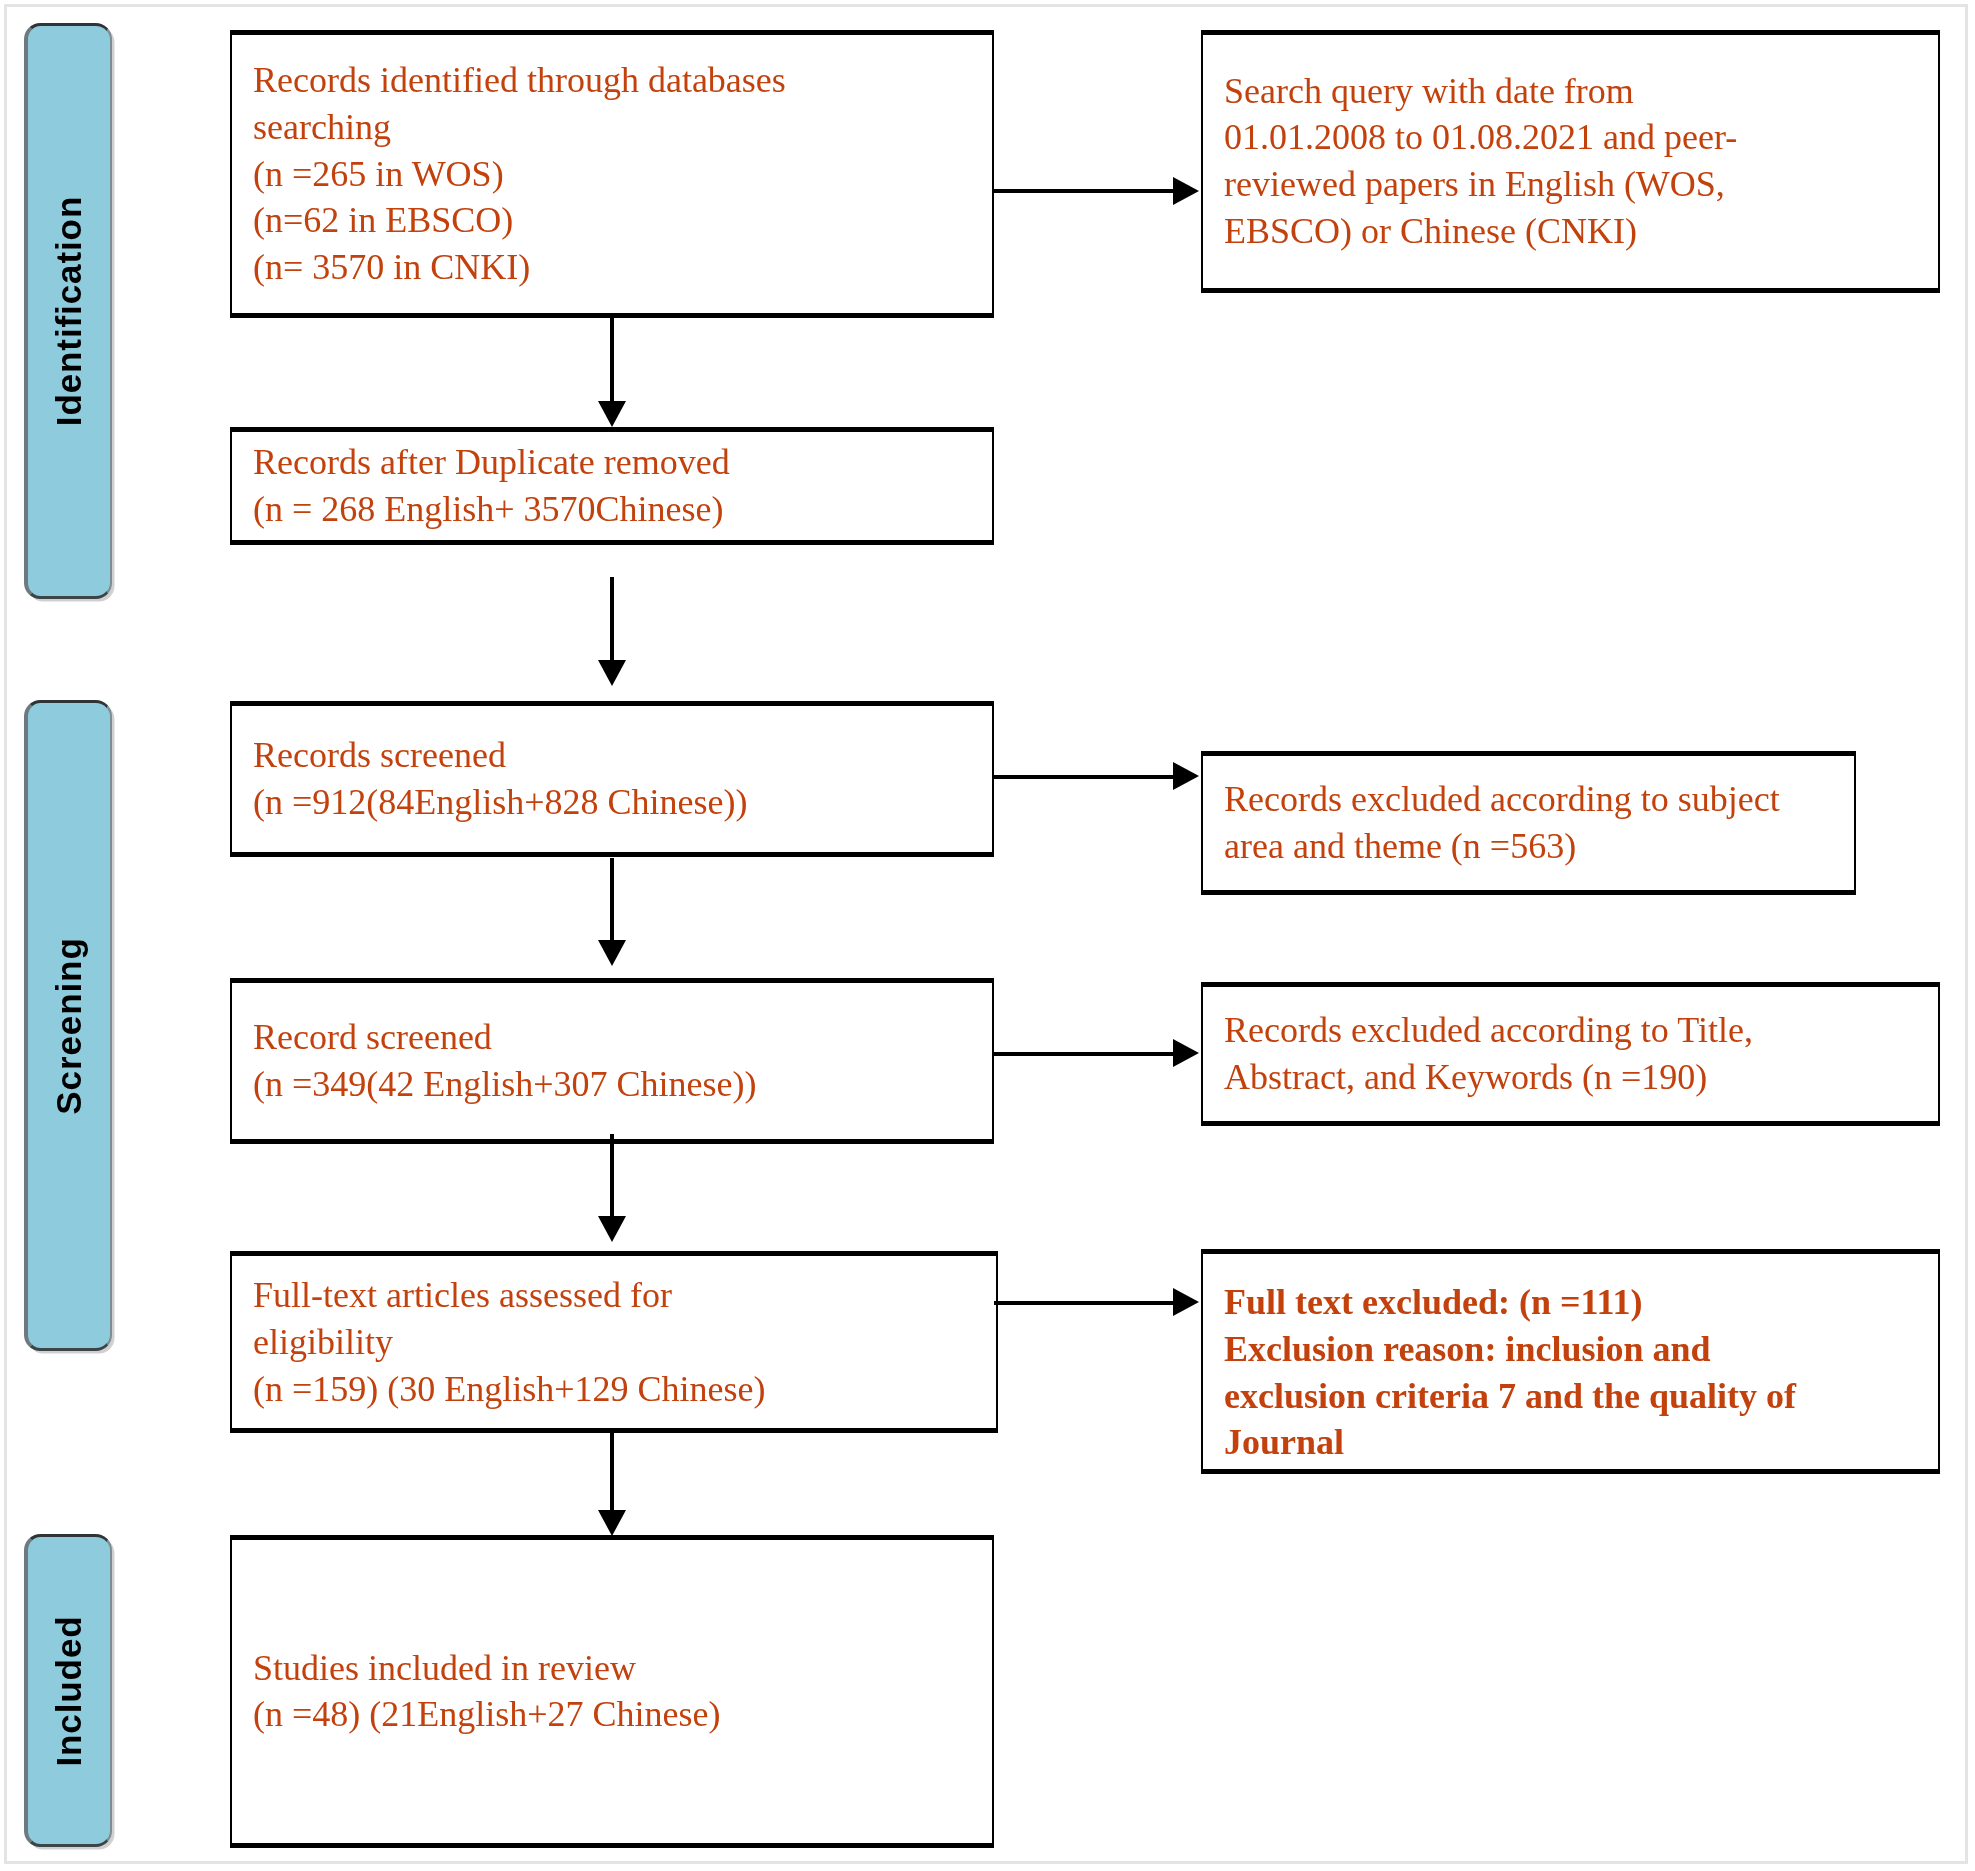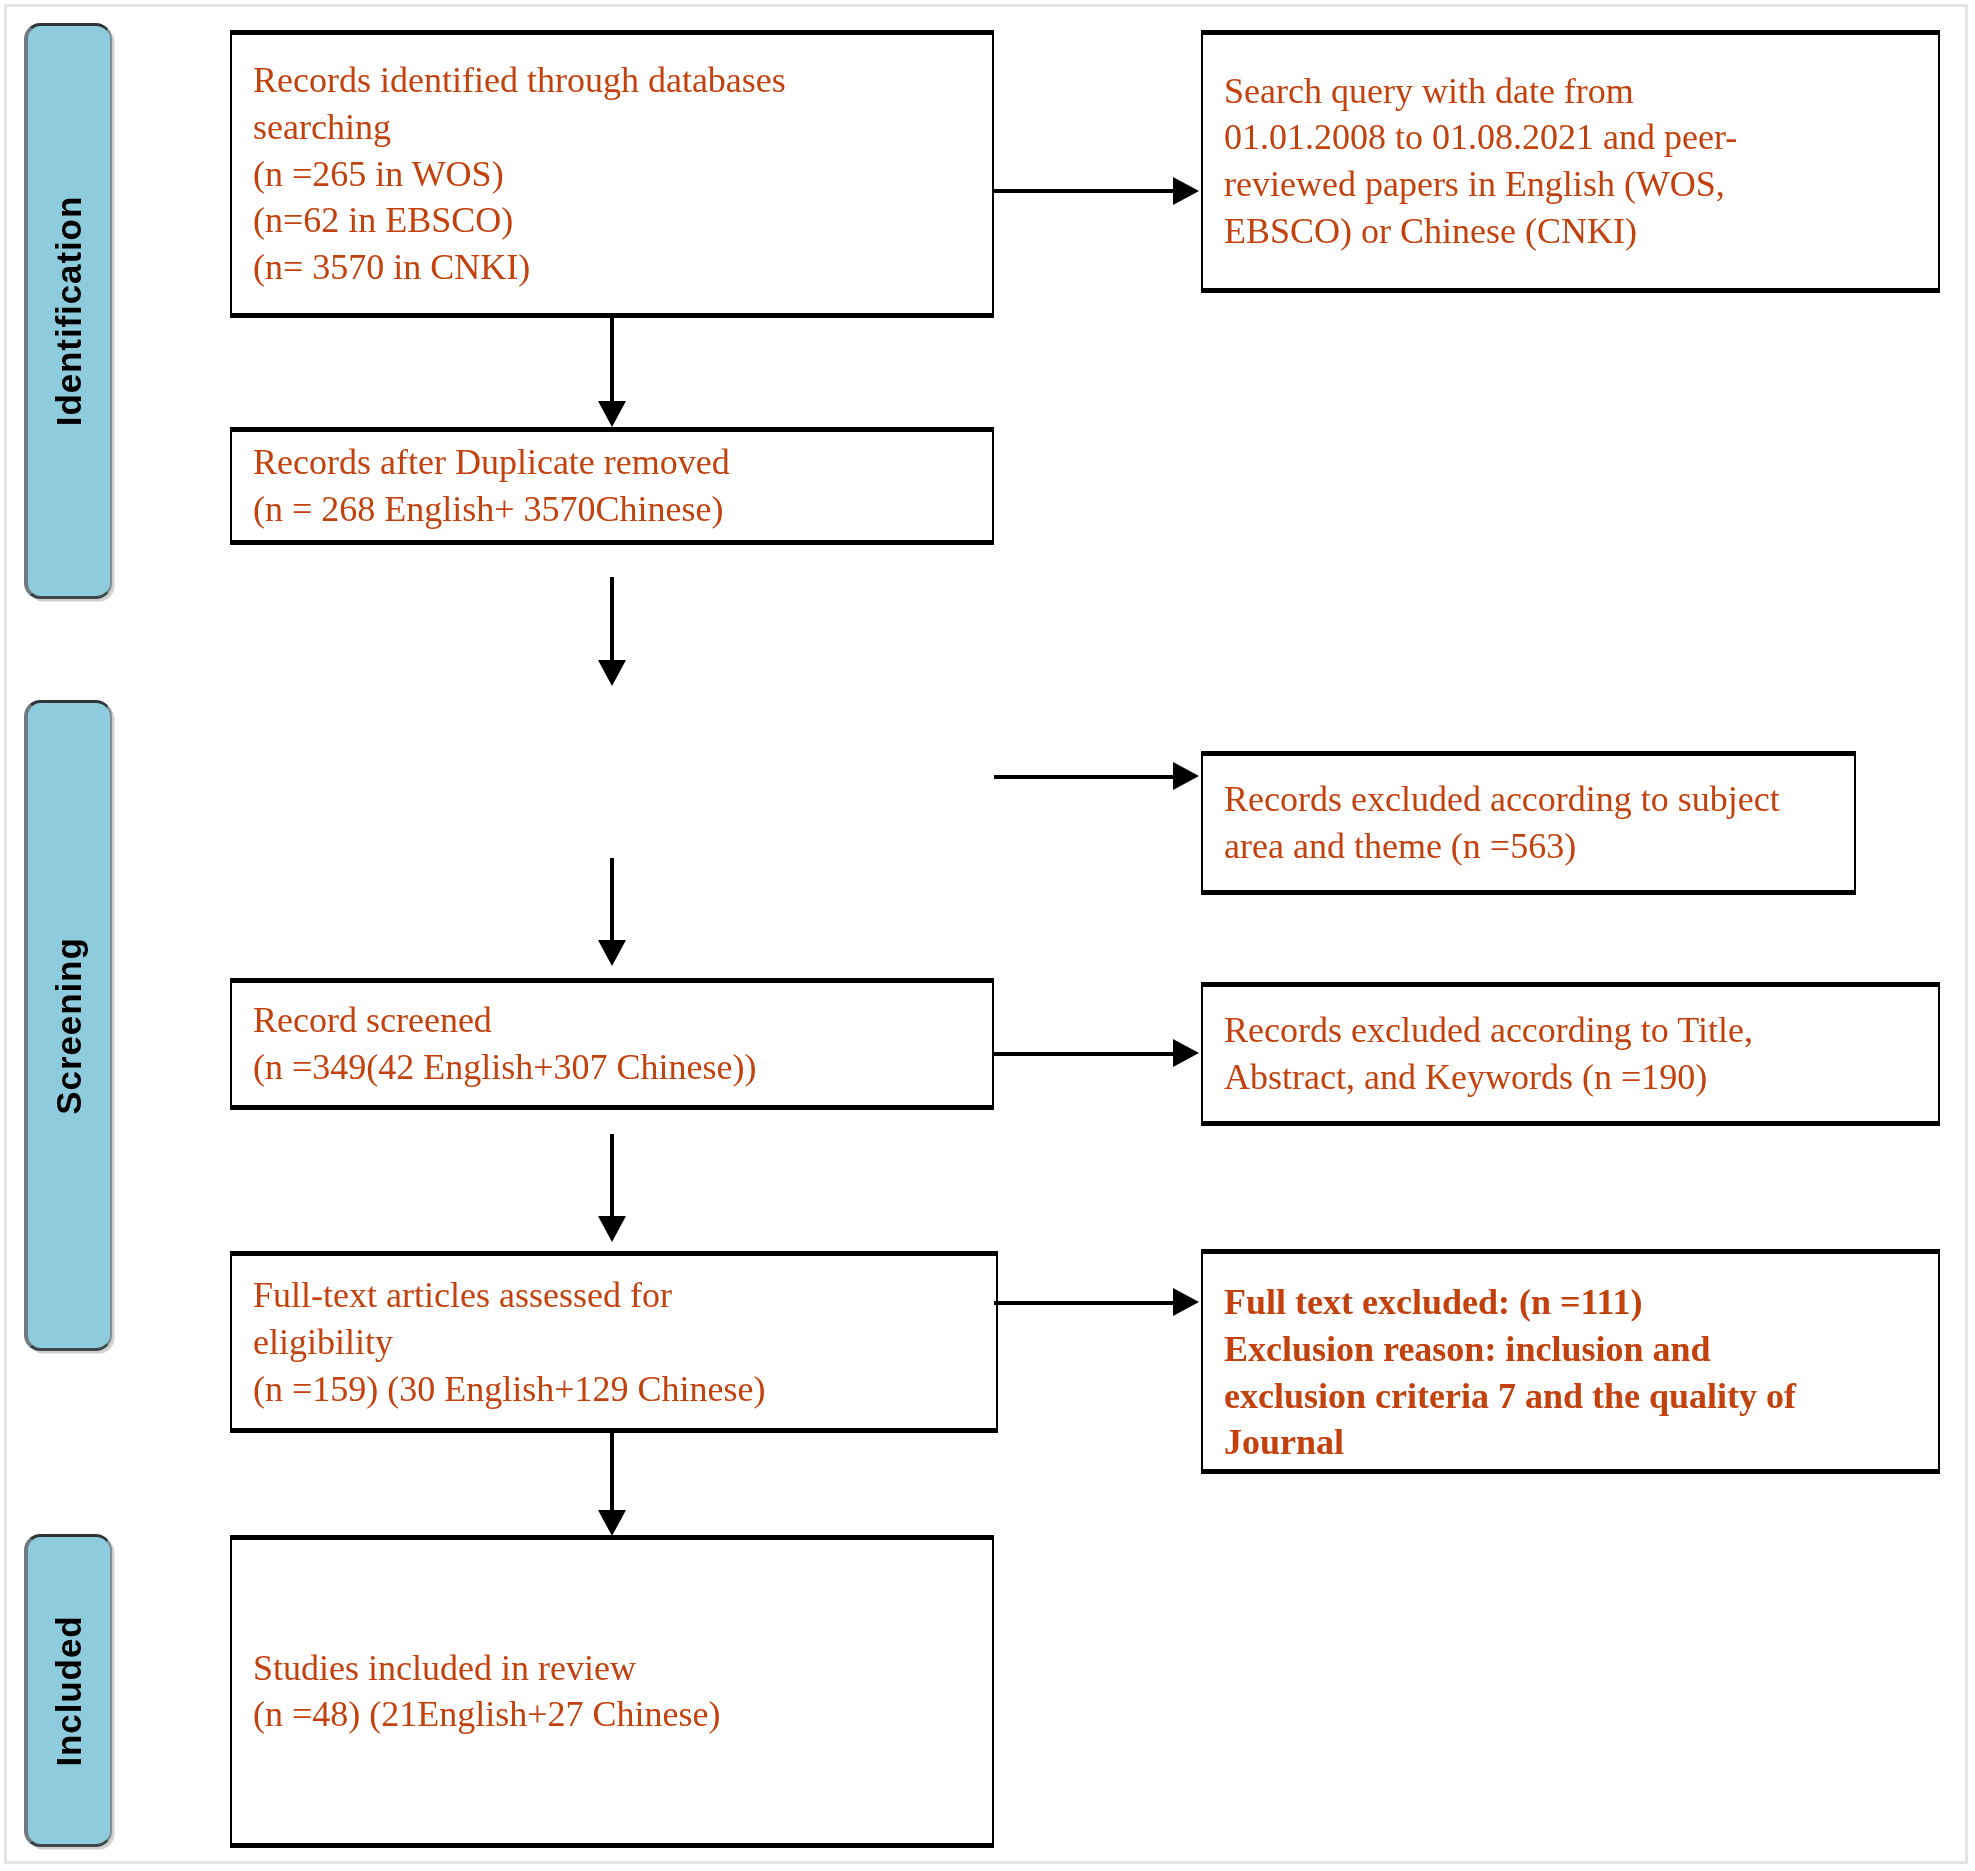--- a/index.html
+++ b/index.html
@@ -146,33 +146,37 @@
   <div class="arrow-down" style="left:598px; top:401px;"></div>
 
   <div class="flow-box" style="left:230px; top:427px; width:764px; height:118px;">
     <div class="box-text mid">Records after Duplicate  removed
 (n = 268 English+ 3570Chinese)</div>
   </div>
 
   <div class="v-line" style="left:610px; top:577px; height:95px;"></div>
   <div class="arrow-down" style="left:598px; top:660px;"></div>
 
+  <div class="flow-box" style="left:230px; top:701px; width:764px; height:156px;">
+    <div class="box-text mid">Records screened
+(n =912(84English+828 Chinese))</div>
+  </div>
 
   <div class="flow-box" style="left:1201px; top:706px; width:655px; height:144px;margin-top:45px;">
     <div class="box-text mid">Records excluded  according to subject
 area and theme  (n =563)</div>
   </div>
 
   <div class="h-line" style="left:994px; top:775px; width:183px;"></div>
   <div class="arrow-right" style="left:1173px; top:762px;"></div>
 
   <div class="v-line" style="left:610px; top:858px; height:95px;"></div>
   <div class="arrow-down" style="left:598px; top:940px;"></div>
 
-  <div class="flow-box" style="left:230px; top:978px; width:764px; height:132px;">
+  <div class="flow-box" style="left:230px; top:978px; width:764px; height:166px;">
     <div class="box-text mid">Record screened
 (n =349(42 English+307 Chinese))</div>
   </div>
 
   <div class="flow-box" style="left:1201px; top:982px; width:739px; height:144px;">
     <div class="box-text mid">Records excluded  according to Title,
 Abstract, and Keywords (n =190)</div>
   </div>
 
   <div class="h-line" style="left:994px; top:1052px; width:183px;"></div>

